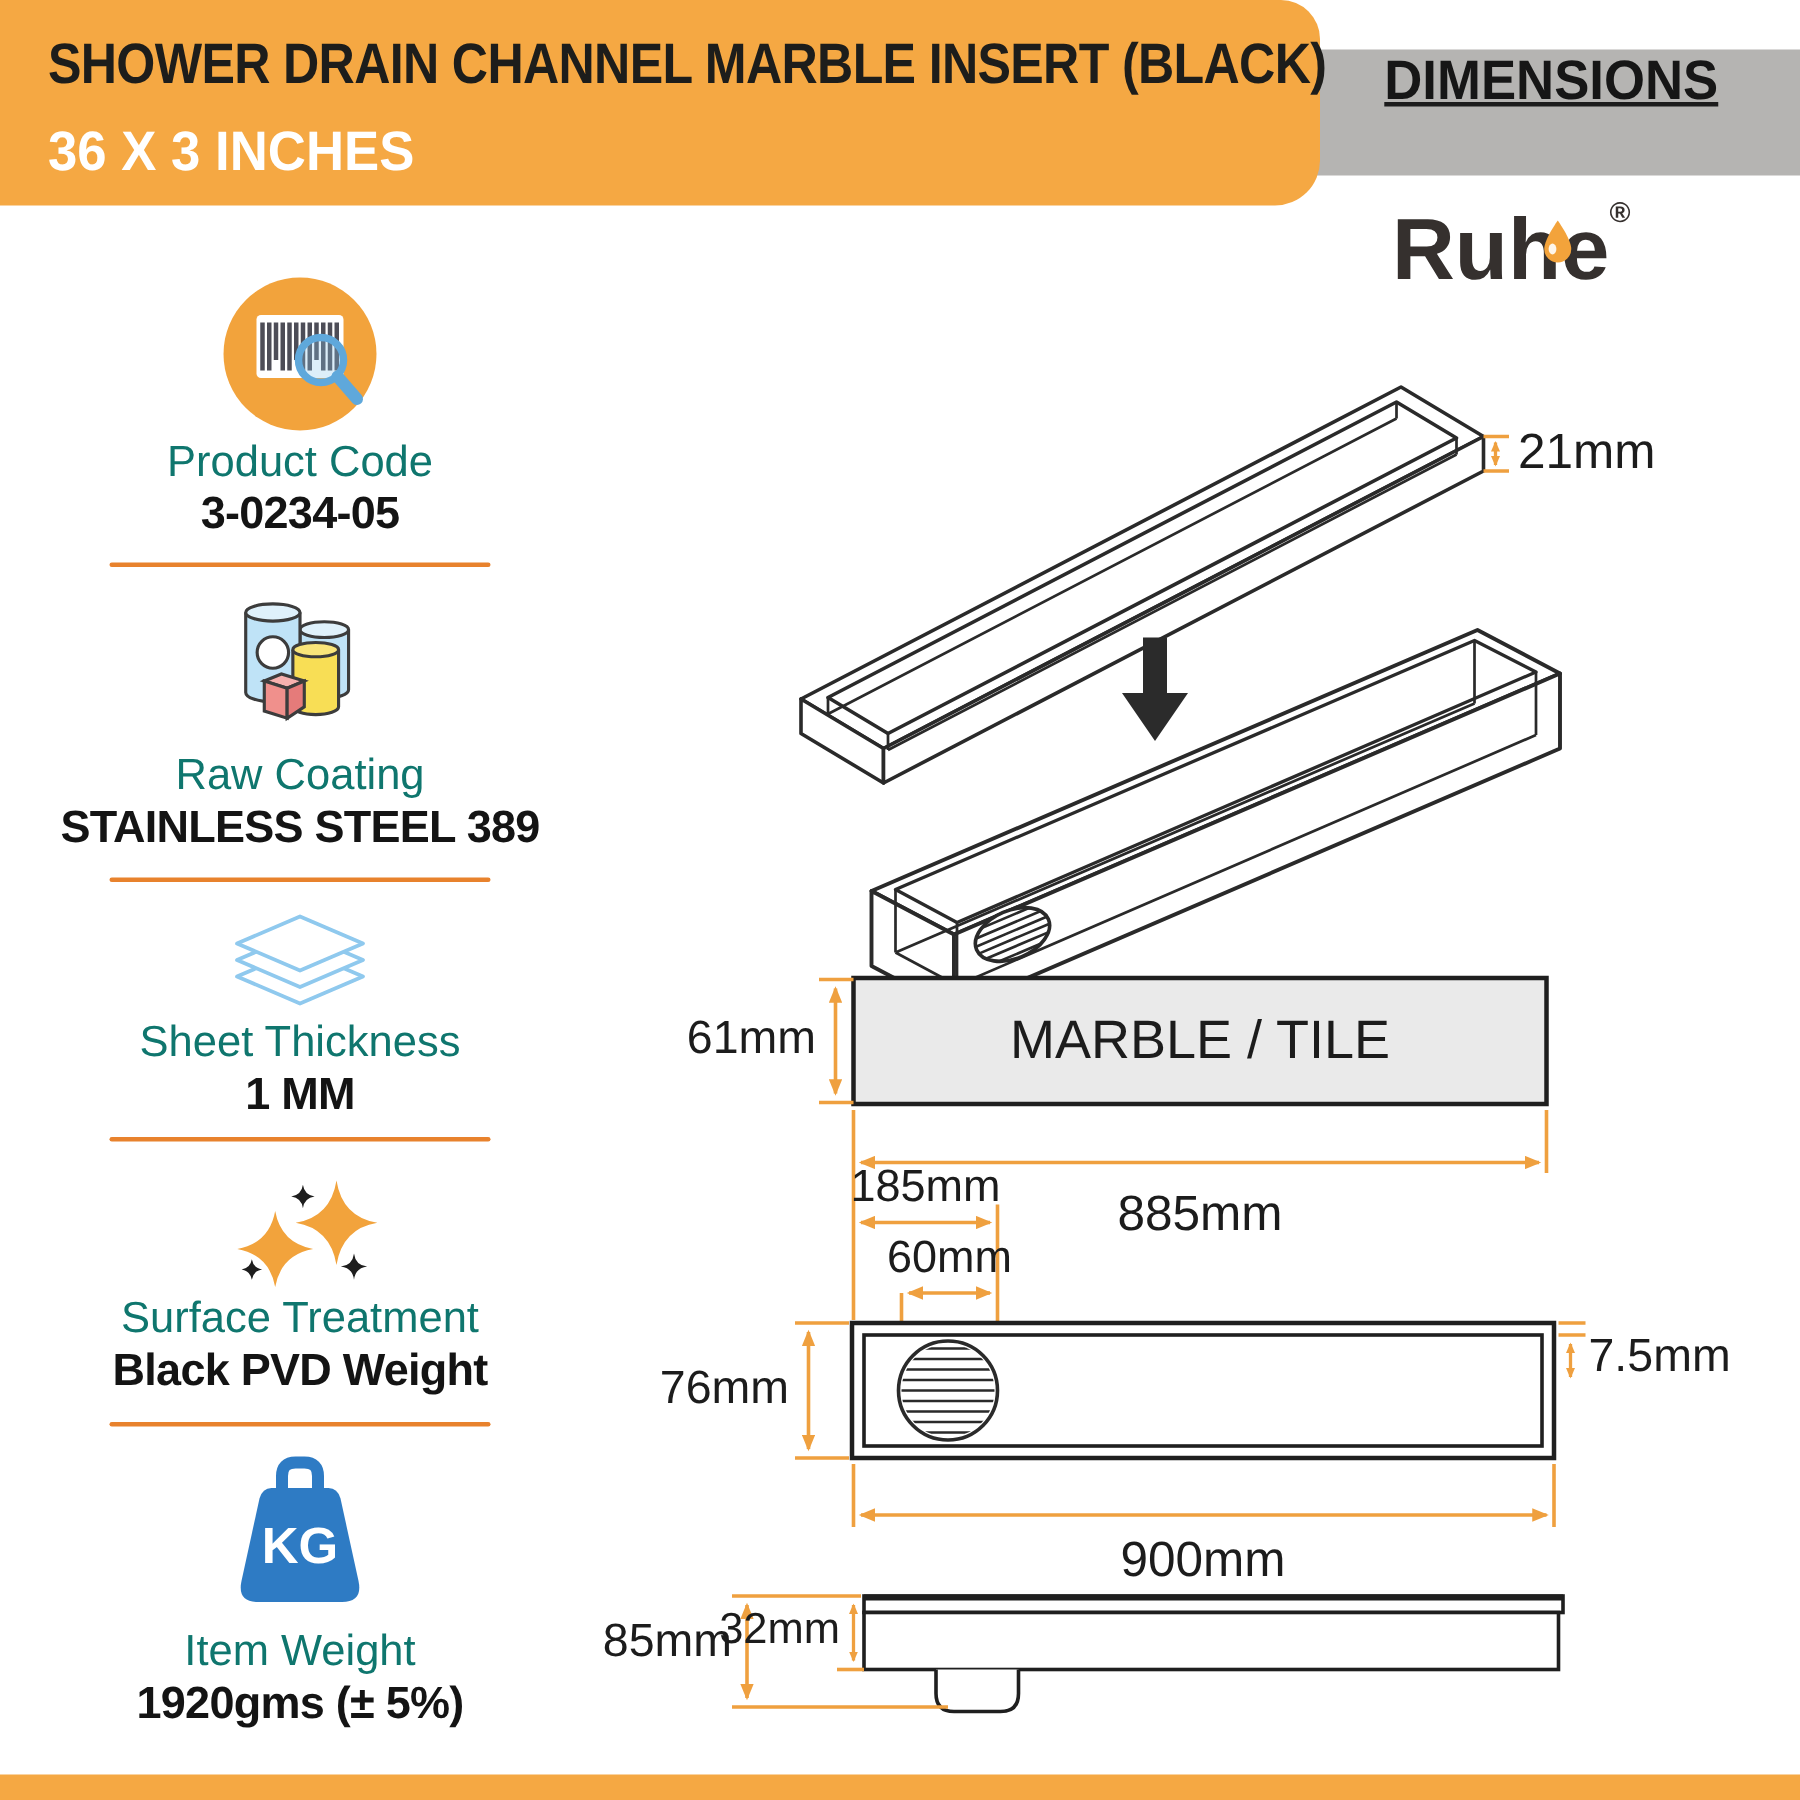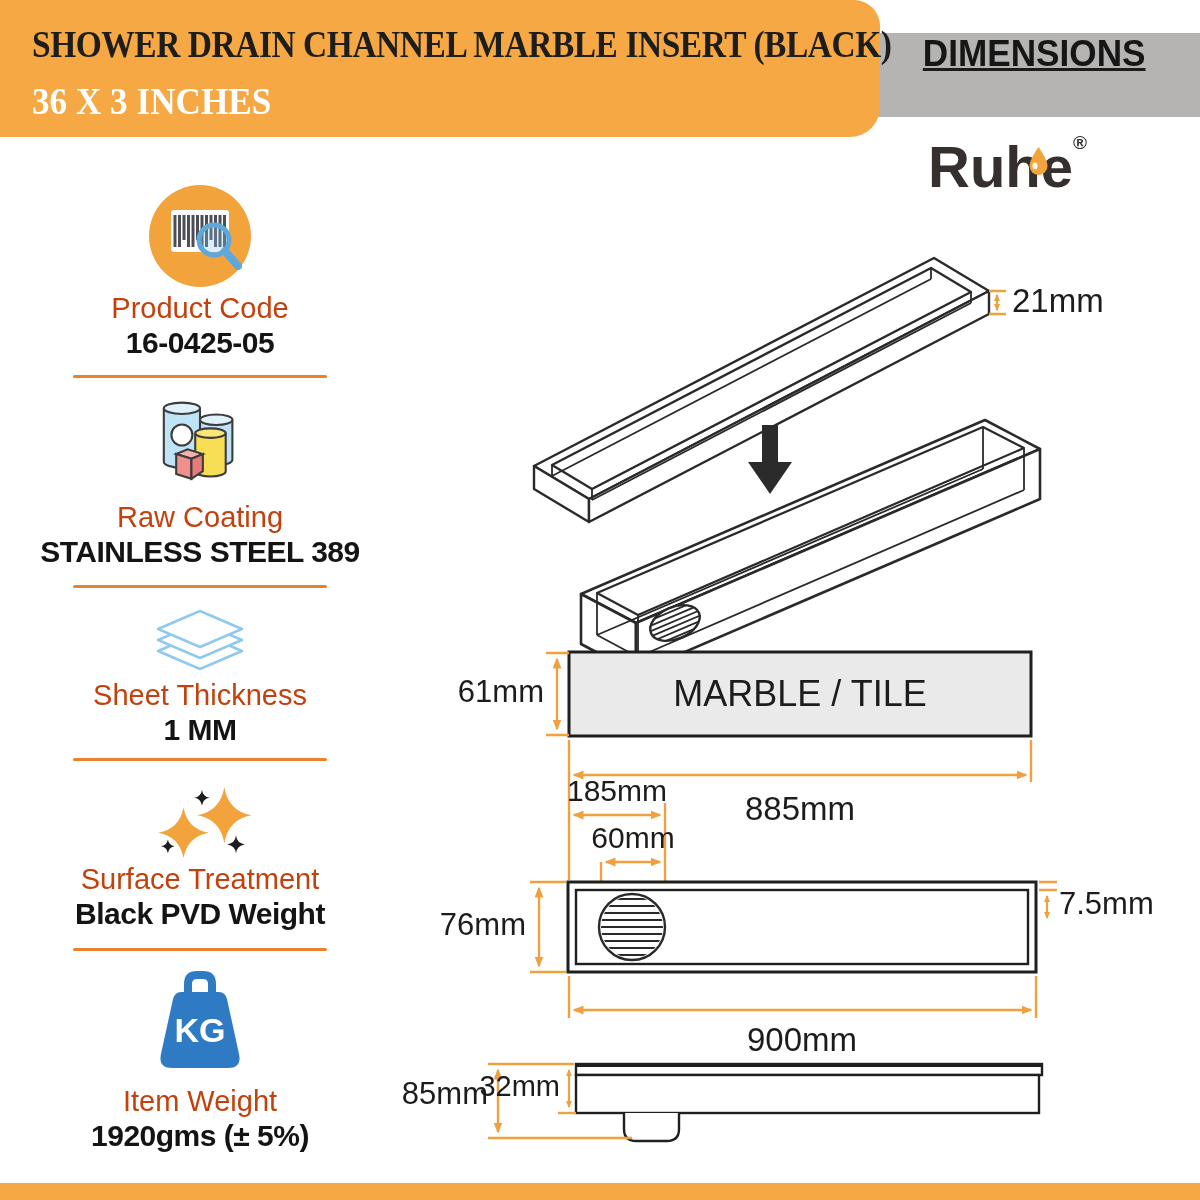--- a/index.html
+++ b/index.html
@@ -10,31 +10,31 @@
     --line-black:#2A2A2A;
     --text-black:#1C1C1C;
   }
   html,body{margin:0;padding:0;background:#fff;}
   body{font-family:"Liberation Sans",sans-serif;color:var(--text-black);}
   .canvas{position:relative;width:1200px;height:1200px;background:#fff;overflow:hidden;}
 
   
   .gray-banner{position:absolute;left:868px;top:33px;width:332px;height:84px;background:var(--gray-banner);z-index:1;display:flex;align-items:flex-start;justify-content:center;text-decoration:underline;}
   .gray-banner span{font-size:37px;font-weight:bold;color:#161616;transform:scaleX(.95);letter-spacing:0;}
-  .title-banner{position:absolute;left:0;top:0;width:880px;height:137px;background:var(--banner-orange);border-radius:0 26px 30px 0;z-index:2;font-family:Liberation Serif, serif;}
+  .title-banner{position:absolute;left:0;top:0;width:880px;height:137px;background:var(--banner-orange);border-radius:0 26px 30px 0;z-index:2;}
   .title{position:absolute;left:32px;top:22px;font-size:38px;font-weight:bold;color:#1D1D1B;white-space:nowrap;transform:scaleX(.88);transform-origin:0 0;letter-spacing:-0.5px;}
   .subtitle{position:absolute;left:32px;top:80px;font-size:37px;font-weight:bold;color:#FFFFFF;white-space:nowrap;transform:scaleX(.95);transform-origin:0 0;}
   .logo{position:absolute;left:928px;top:108px;width:240px;height:78px;z-index:3;line-height:70px;}
   .logo-text{font-size:58px;font-weight:bold;color:#35302E;letter-spacing:0;margin-top:32px;}
   .logo-reg{font-size:19px;font-weight:bold;color:#35302E;vertical-align:38px;}
   .logo-drop{position:absolute;left:100px;top:38px;}
 
   
   .spec{position:absolute;left:30px;width:340px;display:flex;flex-direction:column;align-items:center;text-align:center;}
-  .spec-label{font-size:29px;color:#c2410c;line-height:34px;}
+  .spec-label{font-size:29px;color:#0f766e;line-height:34px;}
   .spec-value{font-size:30px;font-weight:bold;color:#141414;line-height:36px;letter-spacing:-0.5px;}
   .divider{position:absolute;left:73px;width:254px;height:3px;background:var(--divider-orange);border-radius:2px;}
 
   .drawing{position:absolute;left:400px;top:230px;width:800px;height:930px;}
   .drawing text{font-family:"Liberation Sans",sans-serif;fill:var(--text-black);}
 
   .bottom-strip{position:absolute;left:0;top:1183px;width:1200px;height:17px;background:var(--banner-orange);}
 </style>
 </head>
 <body>
@@ -58,21 +58,21 @@
 
   <div class="spec" style="top:183px">
     <svg width="110" height="108" viewBox="0 0 110 108">
       <circle cx="55" cy="53" r="51" fill="#F2A33C"></circle>
       <rect x="26" y="27" width="58" height="42" rx="3" fill="#FFFFFF"></rect>
       <path d="M30,32 V64 M34.5,32 V64 M39,32 V57 M43.5,32 V64 M48,32 V64 M52.5,32 V57 M57,32 V64 M61.5,32 V64 M66,32 V57 M70.5,32 V64 M75,32 V64 M79.5,32 V64" stroke="#4D4D57" stroke-width="3"></path>
       <circle cx="69" cy="57" r="15" fill="rgba(140,200,235,0.30)" stroke="#5FA8DB" stroke-width="5"></circle>
       <path d="M80,68 L93,83" stroke="#5FA8DB" stroke-width="8" stroke-linecap="round"></path>
     </svg>
     <div class="spec-label">Product Code</div>
-    <div class="spec-value">16-0425-05</div>
+    <div class="spec-value">3-0234-05</div>
   </div>
   <div class="divider" style="top:375px"></div>
 
   <div class="spec" style="top:395px">
     <svg width="110" height="100" viewBox="0 0 110 105">
       <g stroke="#3C3C3C" stroke-width="2.2">
         <path d="M55,26 V68 A17,6 0 0 0 89,68 V26" fill="#BFE3F7"></path>
         <ellipse cx="72" cy="26" rx="17" ry="5.5" fill="#DFF1FB"></ellipse>
         <path d="M17,14 V70 A19,6.5 0 0 0 55,70 V14" fill="#BFE3F7"></path>
         <ellipse cx="36" cy="14" rx="19" ry="6" fill="#DFF1FB"></ellipse>

